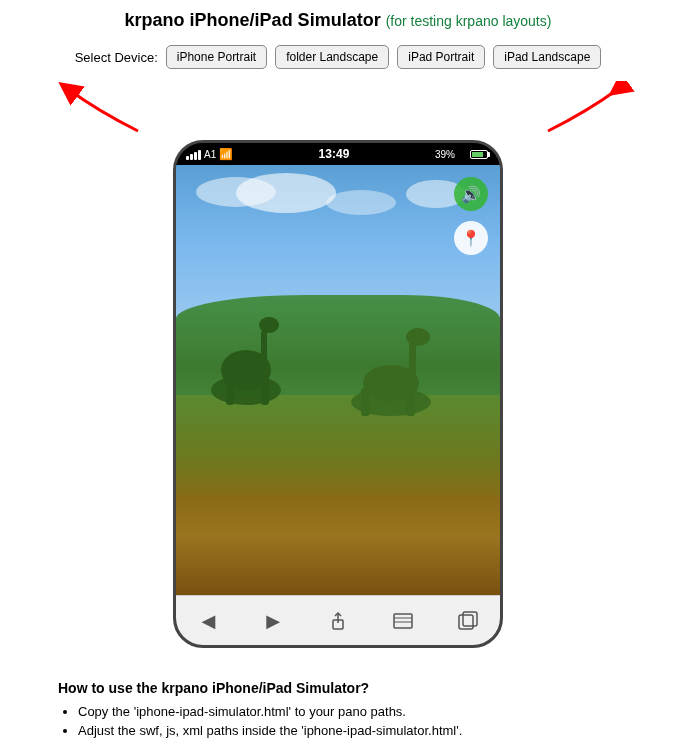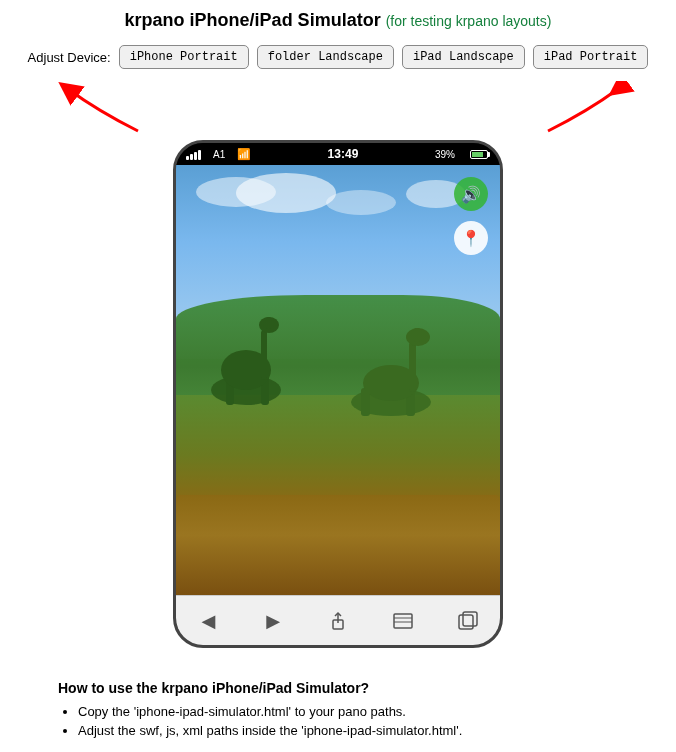--- a/index.html
+++ b/index.html
@@ -45,21 +45,20 @@
       font-weight: normal;
     }
 
     .device-btn {
       border: 1px solid #888;
       border-radius: 5px;
       background: #f0f0f0;
       padding: 4px 10px;
       font-size: 12px;
       cursor: pointer;
-      font-family: Liberation Mono, monospace;
     }
 
     
     .phone-frame {
       width: 330px;
       background: #1a1a1a;
       border-radius: 30px;
       border: 3px solid #444;
       overflow: hidden;
       display: flex;
@@ -73,21 +72,21 @@
       align-items: center;
       justify-content: space-between;
       padding: 3px 10px;
       font-size: 11px;
       height: 22px;
     }
 
     .status-left {
       display: flex;
       align-items: center;
-      gap: 12px;
+      gap: 3px;
       font-size: 10px;
       text-align: center;
     }
 
     .status-center {
       font-size: 12px;
       font-weight: bold;
     }
 
     .status-right {
@@ -263,25 +262,25 @@
 <body>
 
 <div class="page-wrapper">
 
   <div class="page-title">
     <span>krpano iPhone/iPad Simulator</span>
     <span class="subtitle">(for testing krpano layouts)</span>
   </div>
 
   <div class="device-selector">
-    <span class="device-selector-label">Adjust Device:</span>
+    <span class="device-selector-label">Select Device:</span>
     <button class="device-btn">iPhone Portrait</button>
     <button class="device-btn">folder Landscape</button>
+    <button class="device-btn">iPad Portrait</button>
     <button class="device-btn">iPad Landscape</button>
-    <button class="device-btn">iPad Portrait</button>
   </div>
 
   <div class="arrows-container">
 
     <svg class="arrow-svg-left" width="120" height="55" viewBox="0 0 120 55">
       <defs>
         <marker id="arrowhead-l" markerWidth="8" markerHeight="8" refX="4" refY="4" orient="auto">
           <path d="M0,0 L8,4 L0,8 Z" fill="red"></path>
         </marker>
       </defs>

